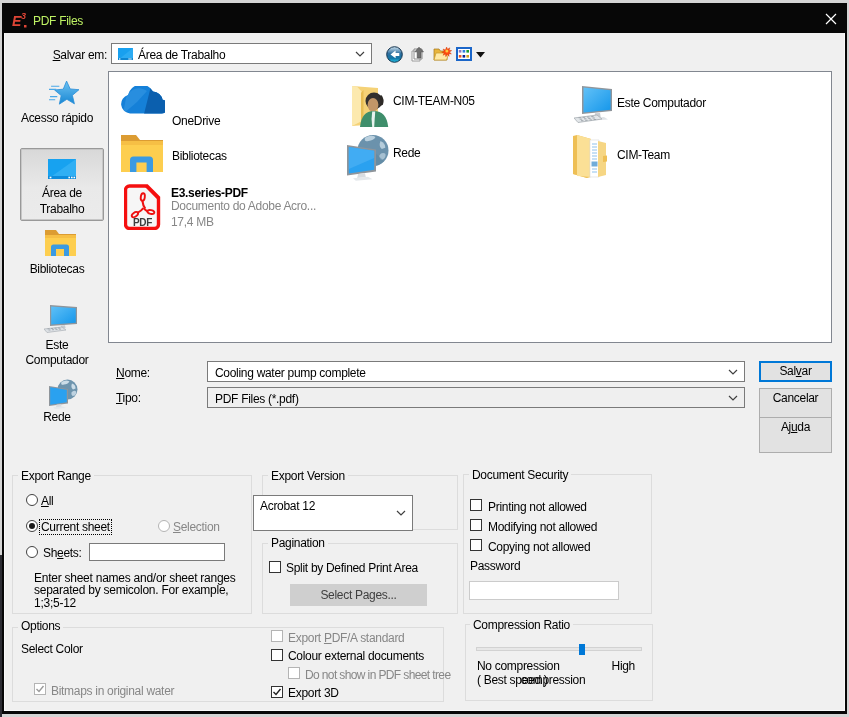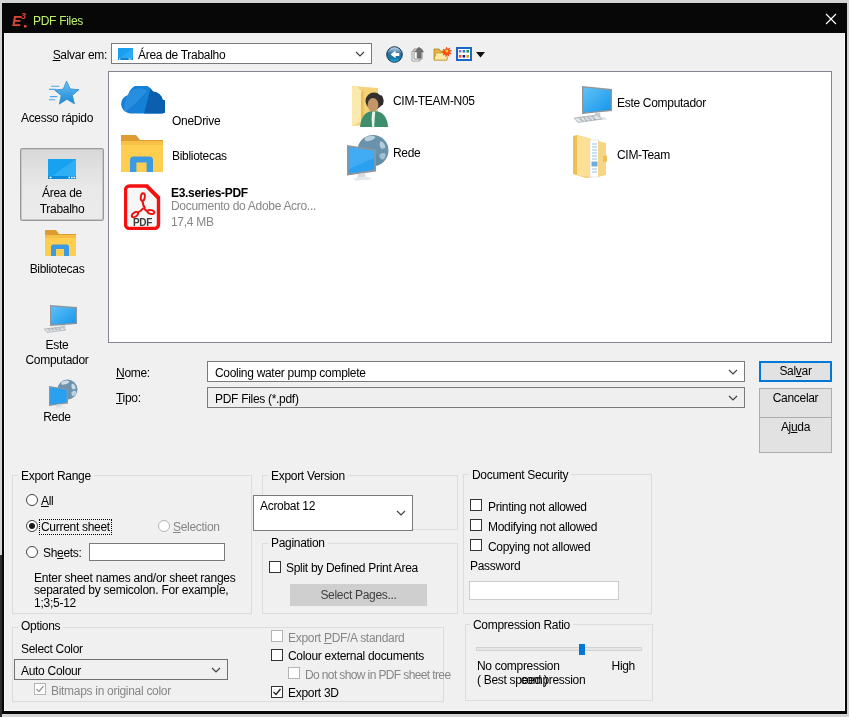--- a/index.html
+++ b/index.html
@@ -294,32 +294,26 @@
   <div class="cb" style="left:466px;top:486px"></div>
   <div class="lb" style="left:484px;top:488px">Modifying not allowed</div>
   <div class="cb" style="left:466px;top:506px"></div>
   <div class="lb" style="left:484px;top:508px">Copying not allowed</div>
   <div class="lb" style="left:466px;top:527px">Password</div>
   <div class="a" style="left:465px;top:548px;width:150px;height:19px;background:#fff;border:1px solid #cbcbcb"></div>
 
   <div class="gb" style="left:8px;top:594px;width:432px;height:75px"></div>
   <div class="gl" style="left:14px;top:587px">Options</div>
   <div class="lb" style="left:17px;top:610px">Select Color</div>
-  <div class="a gcombo" style="left:10px;top:626px;width:214px;height:21px">
-    <div class="a" style="left:6px;top:4px">Auto Colour</div>
-    <svg class="chev" width="10" height="6" viewBox="0 0 10 6">
-          <path d="M1 1 L5 5 L9 1" stroke="#404040" fill="none" stroke-width="1.2"></path>
-        </svg>
-  </div>
   <div class="cb cbd" style="left:30px;top:650px">
         <svg width="10" height="10" viewBox="0 0 10 10" style="position:absolute;left:0;top:0">
           <path d="M1.5 5 L4 7.5 L8.5 2" stroke="#9a9a9a" fill="none" stroke-width="1.4"></path>
         </svg>
       </div>
-  <div class="lb gray" style="left:47px;top:652px">Bitmaps in original color</div>
+  <div class="lb gray" style="left:47px;top:652px">Bitmaps in original water</div>
 
   <div class="cb cbd" style="left:267px;top:597px"></div>
   <div class="lb gray" style="left:284px;top:599px">Export <u>P</u>DF/A standard</div>
   <div class="cb" style="left:267px;top:616px"></div>
   <div class="lb" style="left:284px;top:617px">Colour external documents</div>
   <div class="cb cbd" style="left:284px;top:634px"></div>
   <div class="lb gray" style="left:301px;top:636px;letter-spacing:-0.62px">Do not show in PDF sheet tree</div>
   <div class="cb" style="left:267px;top:653px">
         <svg width="10" height="10" viewBox="0 0 10 10" style="position:absolute;left:0;top:0">
           <path d="M1.5 5 L4 7.5 L8.5 2" stroke="#222" fill="none" stroke-width="1.4"></path>

